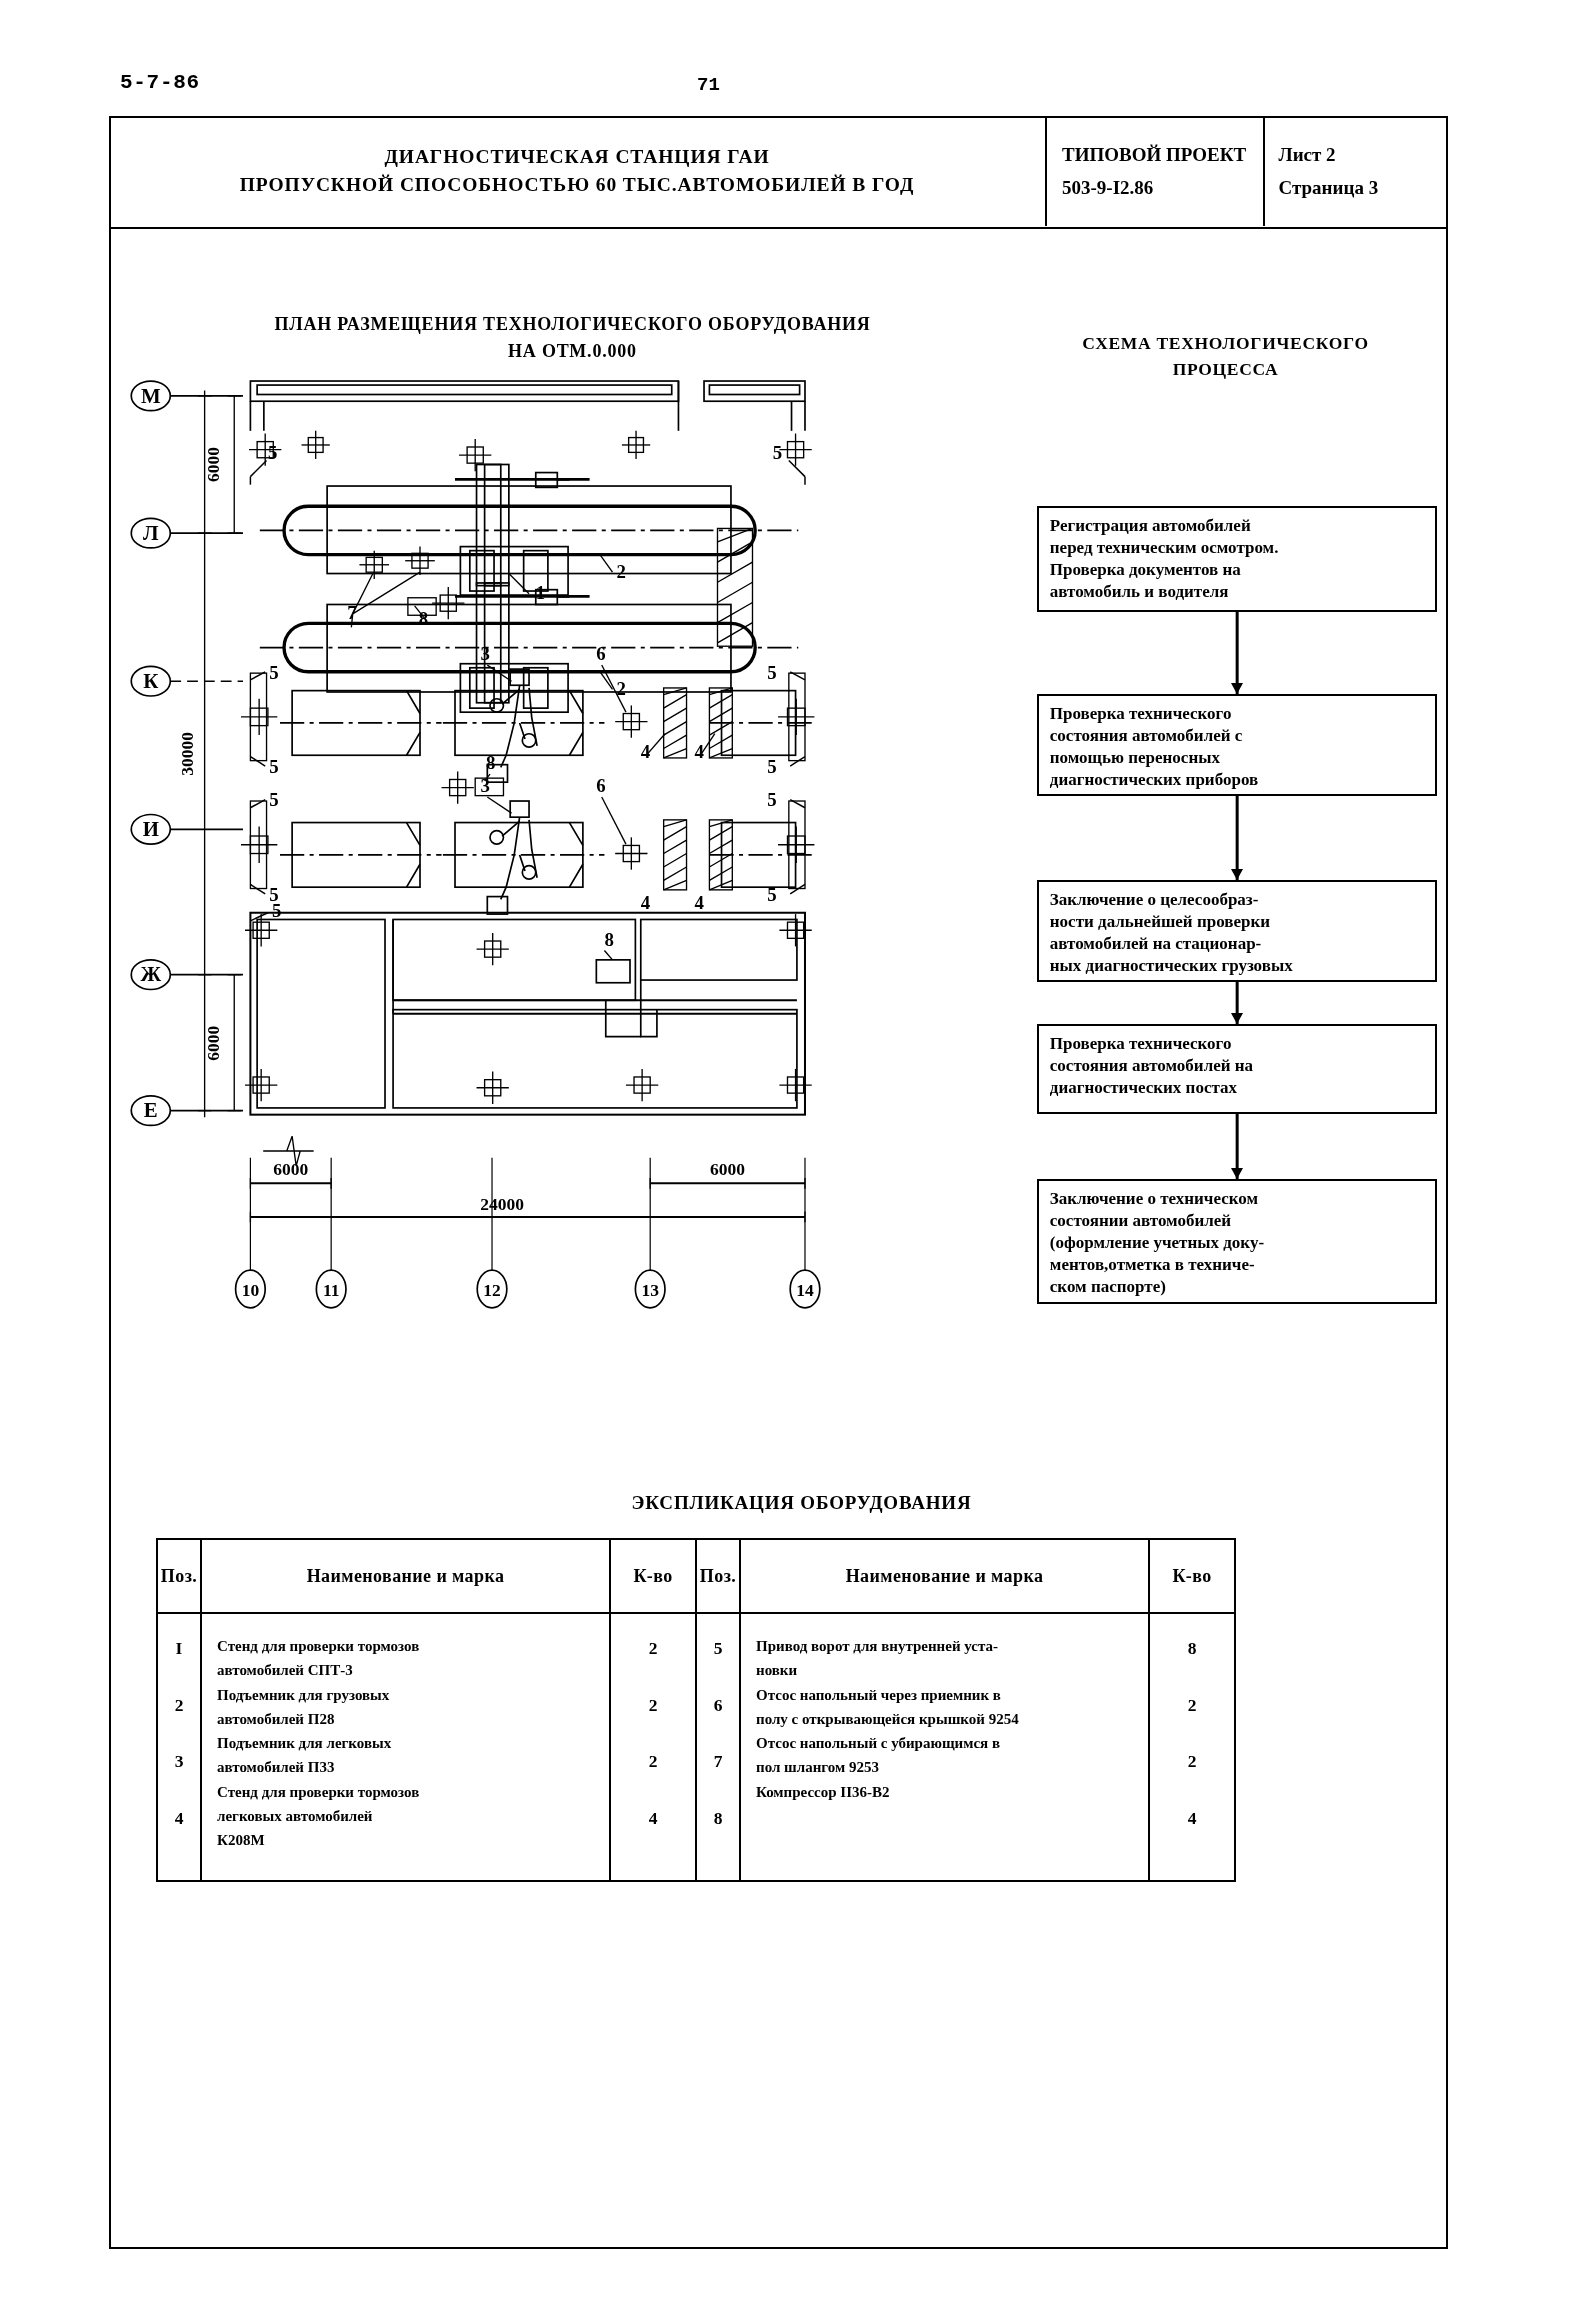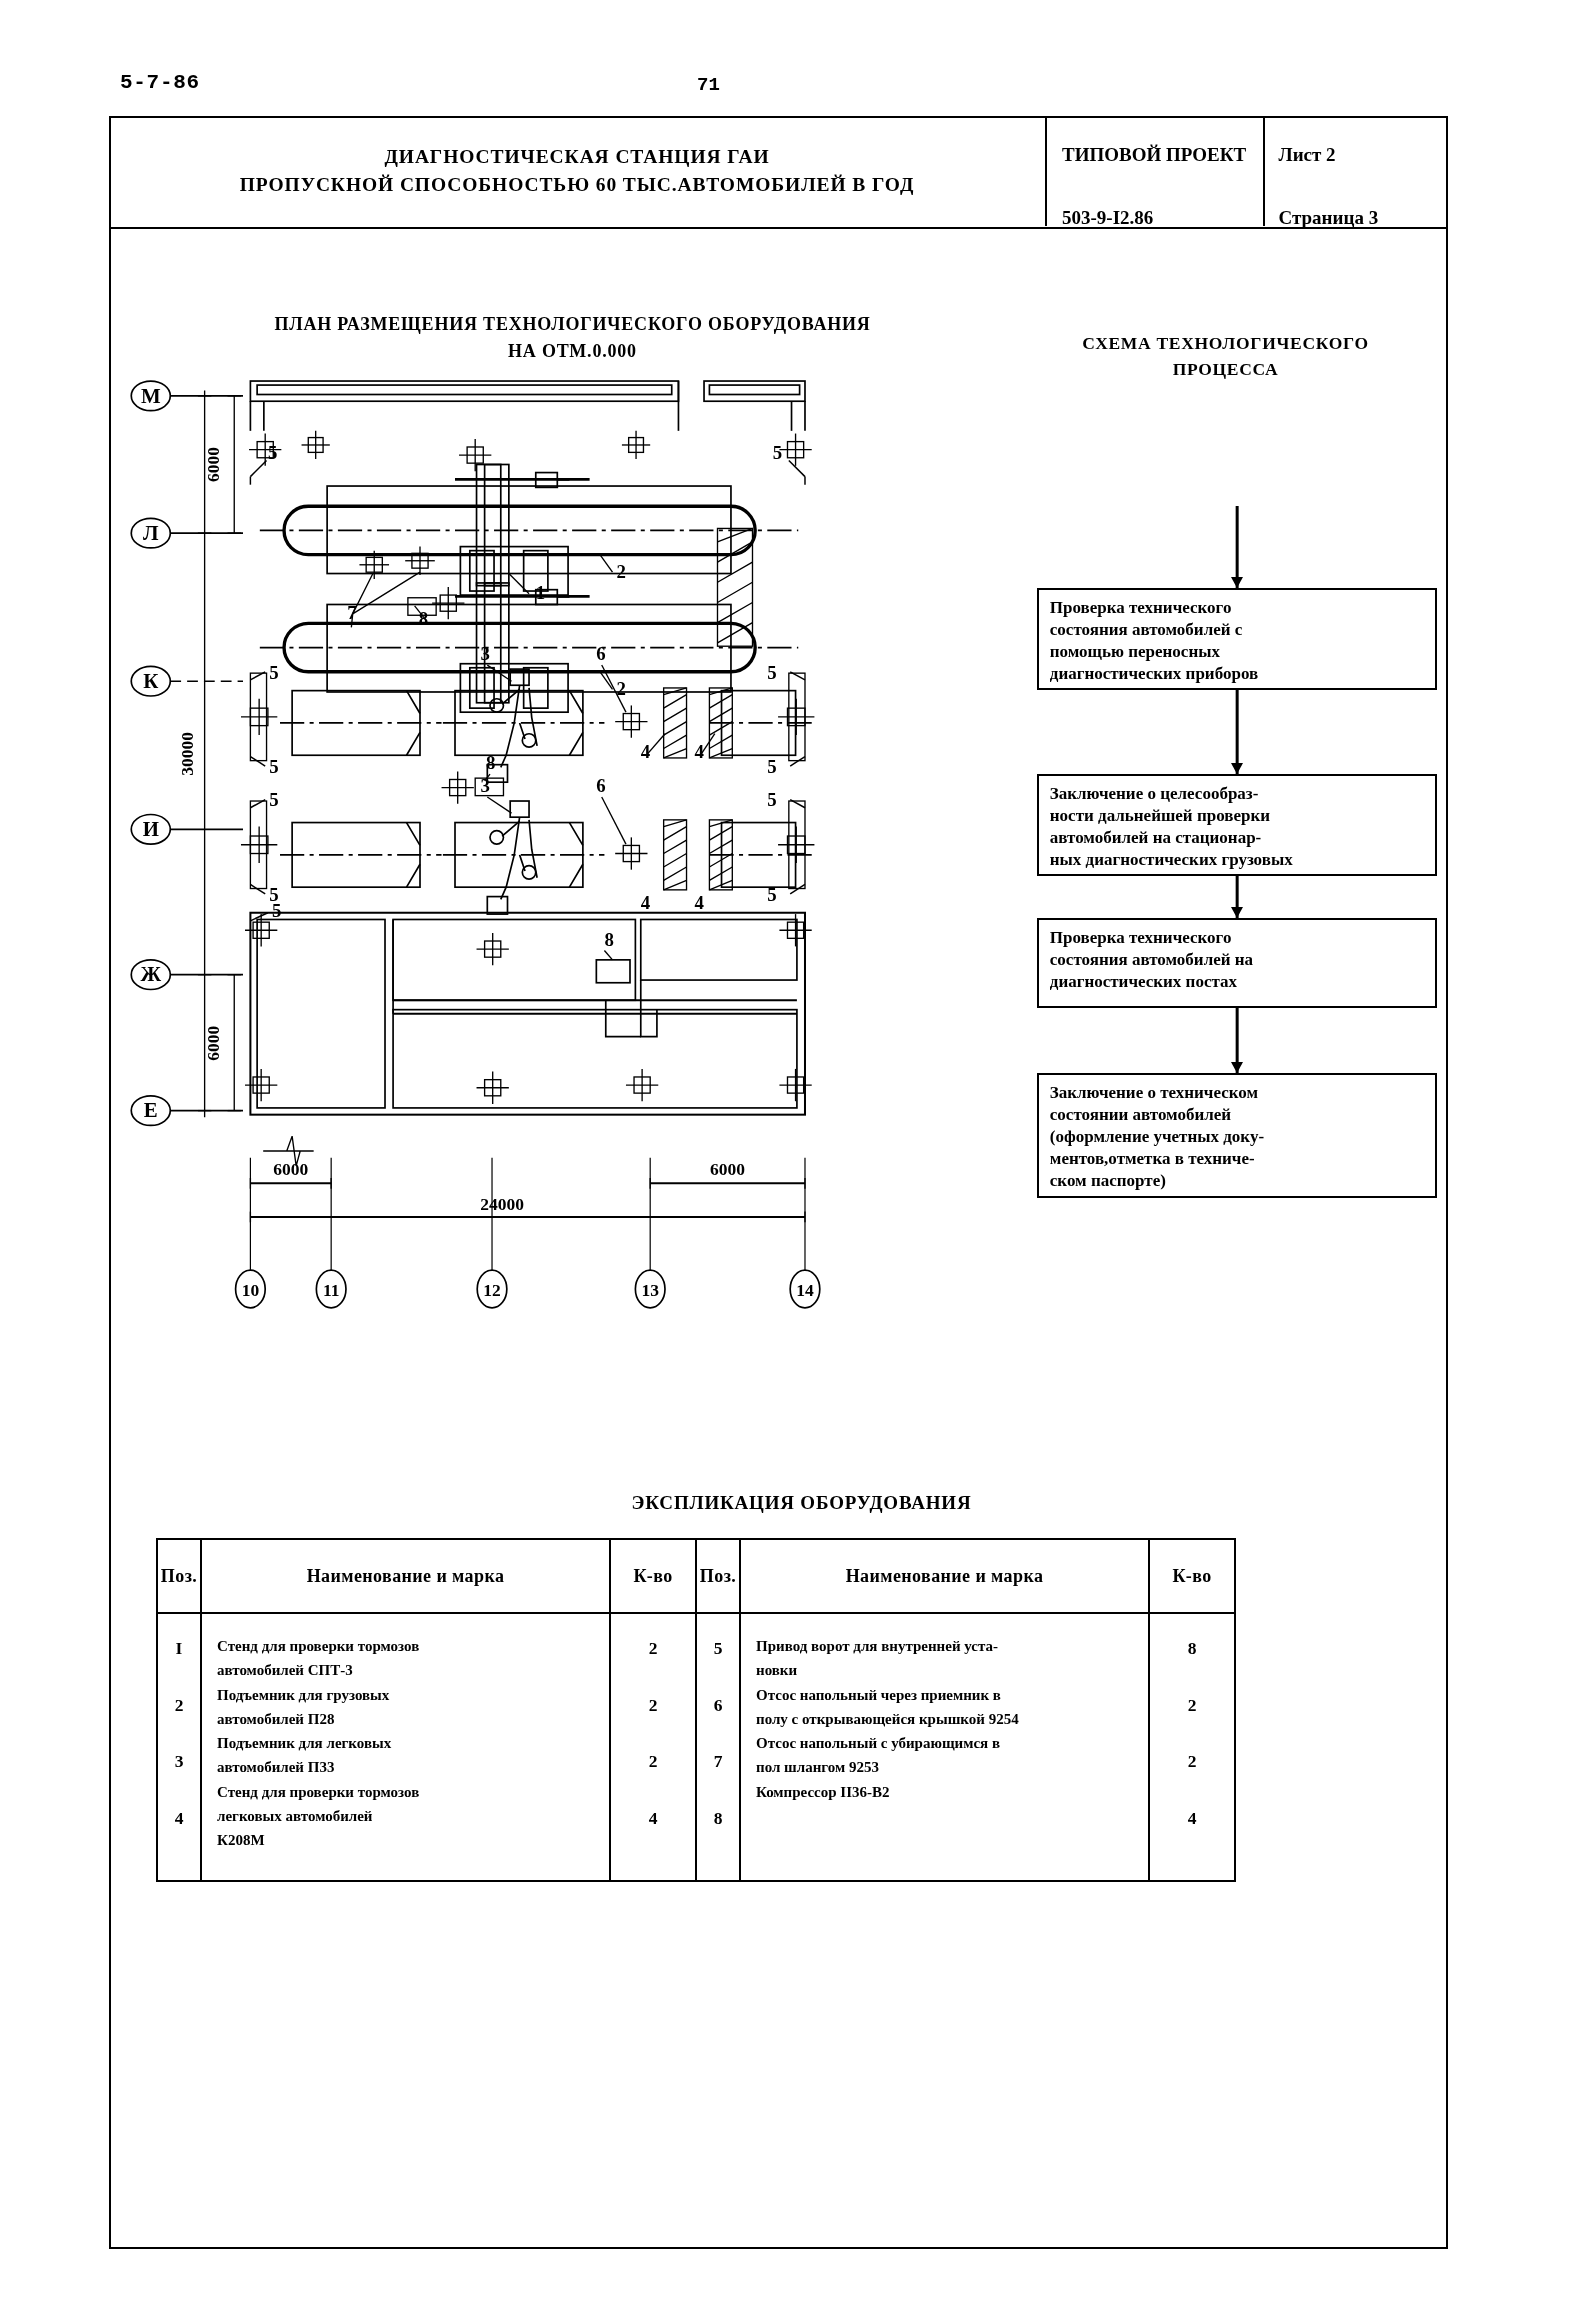--- a/index.html
+++ b/index.html
@@ -23,21 +23,21 @@
               display:flex;flex-direction:column;align-items:center;justify-content:center;}
   .tml{font-size:19.5px;font-weight:700;letter-spacing:0.9px;line-height:1.45;
        font-family:"Liberation Serif", serif;white-space:nowrap;}
   #title-project{position:absolute;left:936px;top:0;width:218px;height:110px;
                  border-left:2.7px solid #000;box-sizing:border-box;
                  display:flex;flex-direction:column;justify-content:center;padding-left:15px;}
   #title-sheet{position:absolute;left:1154px;top:0;width:200px;height:110px;
                border-left:2.7px solid #000;box-sizing:border-box;
                display:flex;flex-direction:column;justify-content:center;padding-left:13.5px;}
   .tbl-line{font-size:19px;font-weight:700;line-height:1.75;white-space:nowrap;
-            font-family:"Liberation Serif", serif;margin-top:30px;}
+            font-family:"Liberation Serif", serif;}
 
   
   #plan-heading{position:absolute;left:202px;top:311px;width:741px;text-align:center;}
   #plan-heading div{font-size:18px;font-weight:700;letter-spacing:0.8px;line-height:1.5;}
 
   #flow-heading{position:absolute;left:1010px;top:330px;width:431px;text-align:center;}
   #flow-heading div{font-size:17.5px;font-weight:700;letter-spacing:0.7px;line-height:1.5;}
 
   
   #plan-svg{position:absolute;left:125px;top:377px;}
@@ -469,20 +469,26 @@
     </g>
     <path d="M186 808 L212 796" stroke-width="2.2"></path>
     <text class="svg-txt" x="218" y="802" font-size="28" stroke="none" fill="#000">5</text>
     <text class="svg-txt" x="712" y="846" font-size="28" stroke="none" fill="#000">8</text>
     <path d="M712 852 L724 866" stroke-width="2"></path>
   </g>
 </svg>
 
 <div id="flowchart">
 
+  <div class="flow-box" style="height:106px;">
+    <p>Регистрация автомобилей
+перед техническим осмотром.
+Проверка документов на
+автомобиль и водителя</p>
+  </div>
 
   <div class="flow-arrow" style="--h:82px;height:82px;">
     <span class="stem"></span>
     <span class="head"></span>
   </div>
 
   <div class="flow-box" style="height:102px;">
     <p>Проверка технического
 состояния автомобилей с
 помощью переносных

